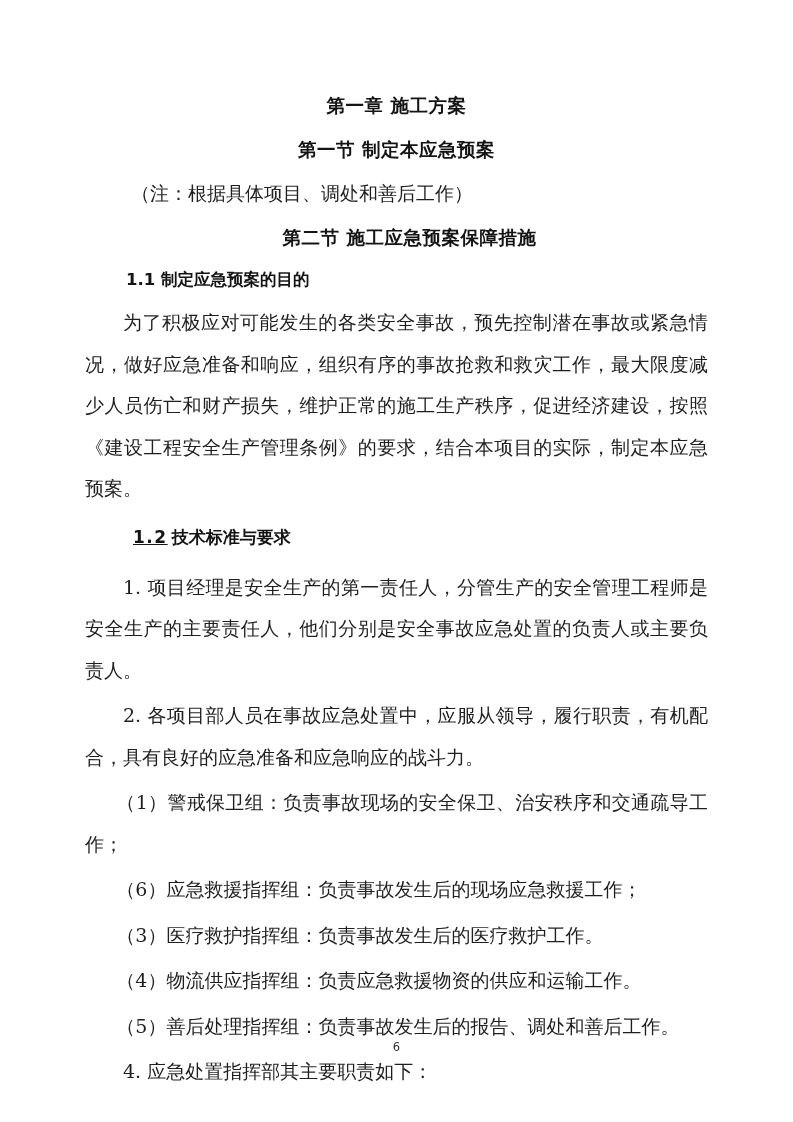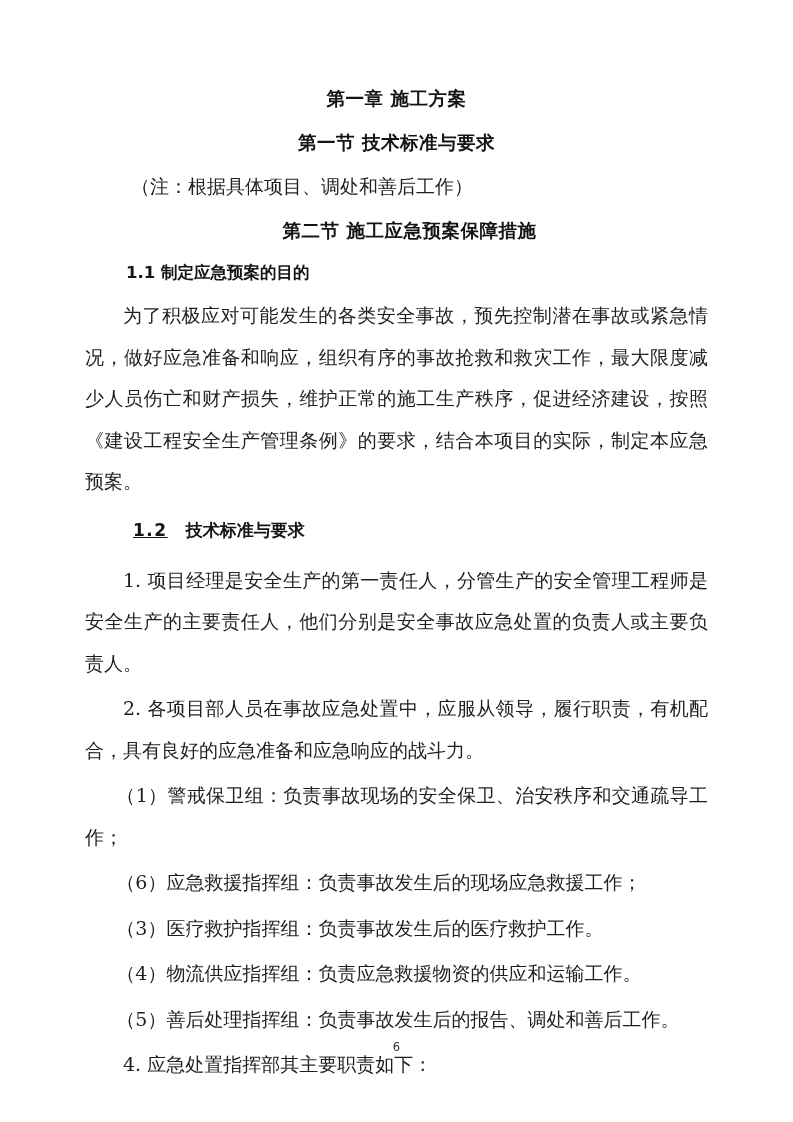--- a/index.html
+++ b/index.html
@@ -17,21 +17,21 @@
     position: relative;
     width: 793px;
     height: 1122px;
     background: #ffffff;
     overflow: hidden;
     box-sizing: border-box;
   }
   .content {
     position: absolute;
     left: 81px;
-    top: 84px;
+    top: 91px;
     width: 631px;
   }
 
   
   .chapter-title {
     font-family: "DejaVu Sans", "Liberation Sans", sans-serif;
     font-weight: bold;
     font-size: 18.5px;
     line-height: 30px;
     text-align: center;
@@ -70,21 +70,21 @@
   }
   .sub-heading .num {
     letter-spacing: 0.5px;
   }
   .sub-heading.wide {
     padding-left: 52px;
     font-size: 17px;
   }
   .sub-heading.wide .num {
     letter-spacing: 1.5px;
-    margin-right: 18px;
+    margin-right: 4px;
     text-decoration: underline;
   }
 
   
   .para {
     font-size: 19px;
     line-height: 41.5px;
     margin: 4px;
     text-align: justify;
     text-justify: inter-ideograph;
@@ -113,21 +113,21 @@
   }
 </style>
 </head>
 <body>
 
 <div class="page">
   <div class="content">
 
     <h1 class="chapter-title">第一章  施工方案</h1>
 
-    <h2 class="section-title">第一节  技术标准与要求</h2>
+    <h2 class="section-title">第一节  制定本应急预案</h2>
 
     <p class="note-line">（注：根据具体项目、调处和善后工作）</p>
 
     <h2 class="section-title indent-right">第二节  施工应急预案保障措施</h2>
 
     <h3 class="sub-heading">1.1 制定应急预案的目的</h3>
 
     <p class="para">为了积极应对可能发生的各类安全事故，预先控制潜在事故或紧急情况，做好应急准备和响应，组织有序的事故抢救和救灾工作，最大限度减少人员伤亡和财产损失，维护正常的施工生产秩序，促进经济建设，按照《建设工程安全生产管理条例》的要求，结合本项目的实际，制定本应急预案。</p>
 
     <div class="spacer-sm"></div>

